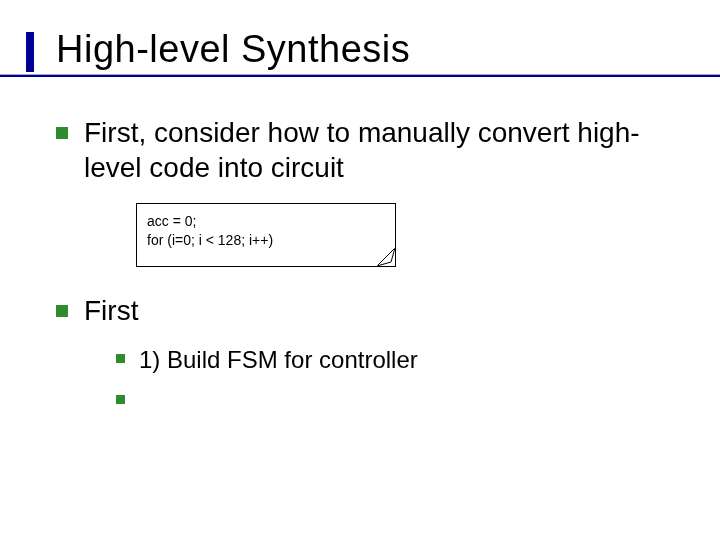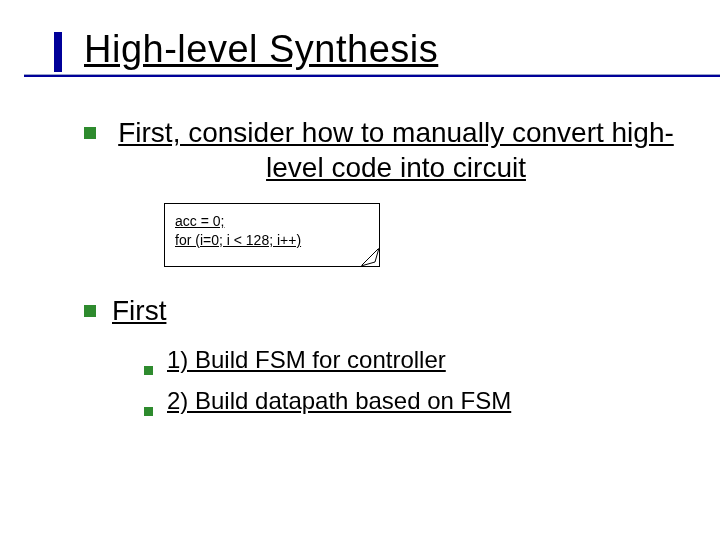--- a/index.html
+++ b/index.html
@@ -1,40 +1,40 @@
 <!DOCTYPE html>
 <html><head>
 <meta charset="utf-8">
 <style>
   * { margin: 0; padding: 0; box-sizing: border-box; }
   html, body { width: 720px; height: 540px; background: #fff; font-family: Arial, Helvetica, sans-serif; color: #000; }
-  .slide { width: 720px; height: 540px; position: relative; padding: 28px 40px 28px 84px; text-decoration: underline; }
+  .slide { width: 720px; height: 540px; position: relative; padding: 28px 40px 28px 56px; }
   .title-wrap { position: relative; margin-bottom: 28px; }
   .title-bar { position: absolute; left: -30px; top: 4px; width: 8px; height: 40px; background: #000099; }
   .title-underline { position: absolute; left: -60px; right: -40px; bottom: -6px; height: 3px; background: linear-gradient(to bottom, #9aa5c9 0, #9aa5c9 1px, #000099 1px, #000099 3px); }
   .title { font-size: 38px; font-weight: 400; letter-spacing: 0.5px; }
   .body { padding-top: 16px; }
   .lvl1 { display: flex; align-items: flex-start; gap: 16px; margin-bottom: 18px; }
   .lvl1 .bullet { width: 12px; height: 12px; background: #2e8b2e; flex: 0 0 auto; margin-top: 12px; }
-  .lvl1 .text { font-size: 28px; line-height: 1.25; text-align: center; }
+  .lvl1 .text { font-size: 28px; line-height: 1.25; }
   .codebox {
     margin: 10px 0 26px 80px;
-    width: 216px;
+    width: 260px;
     border: 1px solid #000;
     padding: 8px 10px 16px 10px;
     position: relative;
     font-family: "Comic Sans MS", "Comic Sans", cursive, sans-serif;
     font-size: 14px;
     line-height: 1.35;
     background: #fff;
   }
   .indent { padding-left: 18px; }
   .steps-title { margin-top: 4px; margin-bottom: 16px; }
   .lvl2-group { padding-left: 60px; }
-  .lvl2 { display: flex; align-items: flex-end; gap: 14px; margin-bottom: 10px; }
+  .lvl2 { display: flex; align-items: flex-start; gap: 14px; margin-bottom: 10px; }
   .lvl2 .bullet { width: 9px; height: 9px; background: #2e8b2e; flex: 0 0 auto; margin-top: 10px; }
   .lvl2 .text { font-size: 24px; line-height: 1.3; }
   .dogear {
     position: absolute; right: 0; bottom: 0; width: 18px; height: 18px;
   }
 </style>
 </head>
 <body>
 
 <div class="slide">
@@ -68,18 +68,17 @@
       <span class="text">First</span>
     </div>
 
     <div class="lvl2-group">
       <div class="lvl2">
         <span class="bullet"></span>
         <span class="text">1) Build FSM for controller</span>
       </div>
       <div class="lvl2">
         <span class="bullet"></span>
-        <span class="text">2) Build datapath based on FSM</span>
       </div>
     </div>
 
   </div>
 </div>
 
 </body></html>

